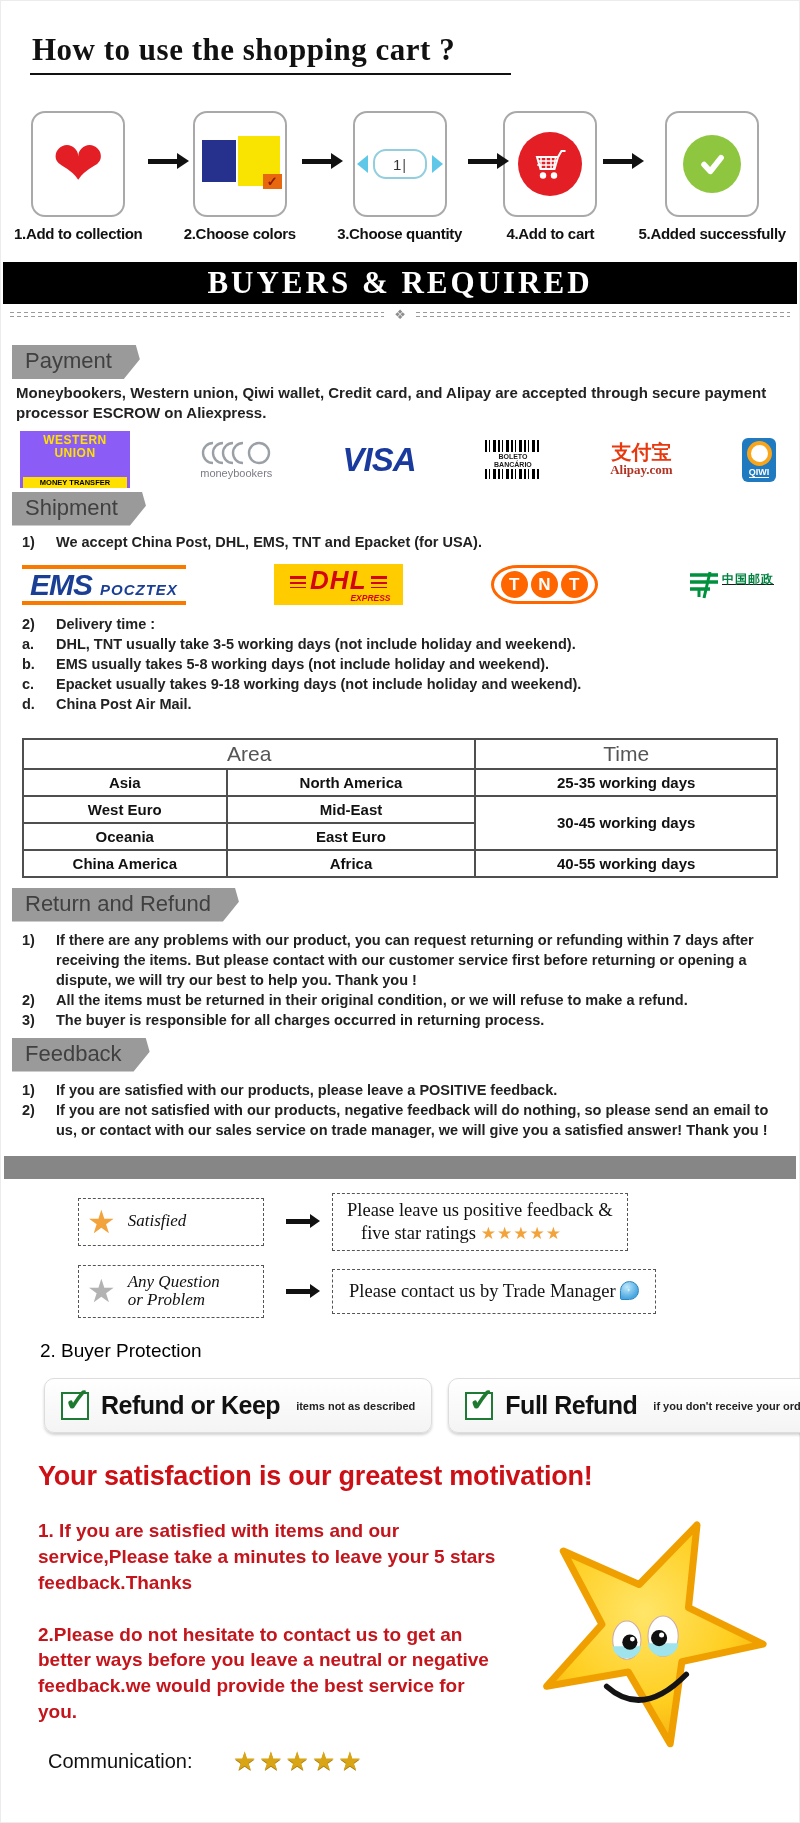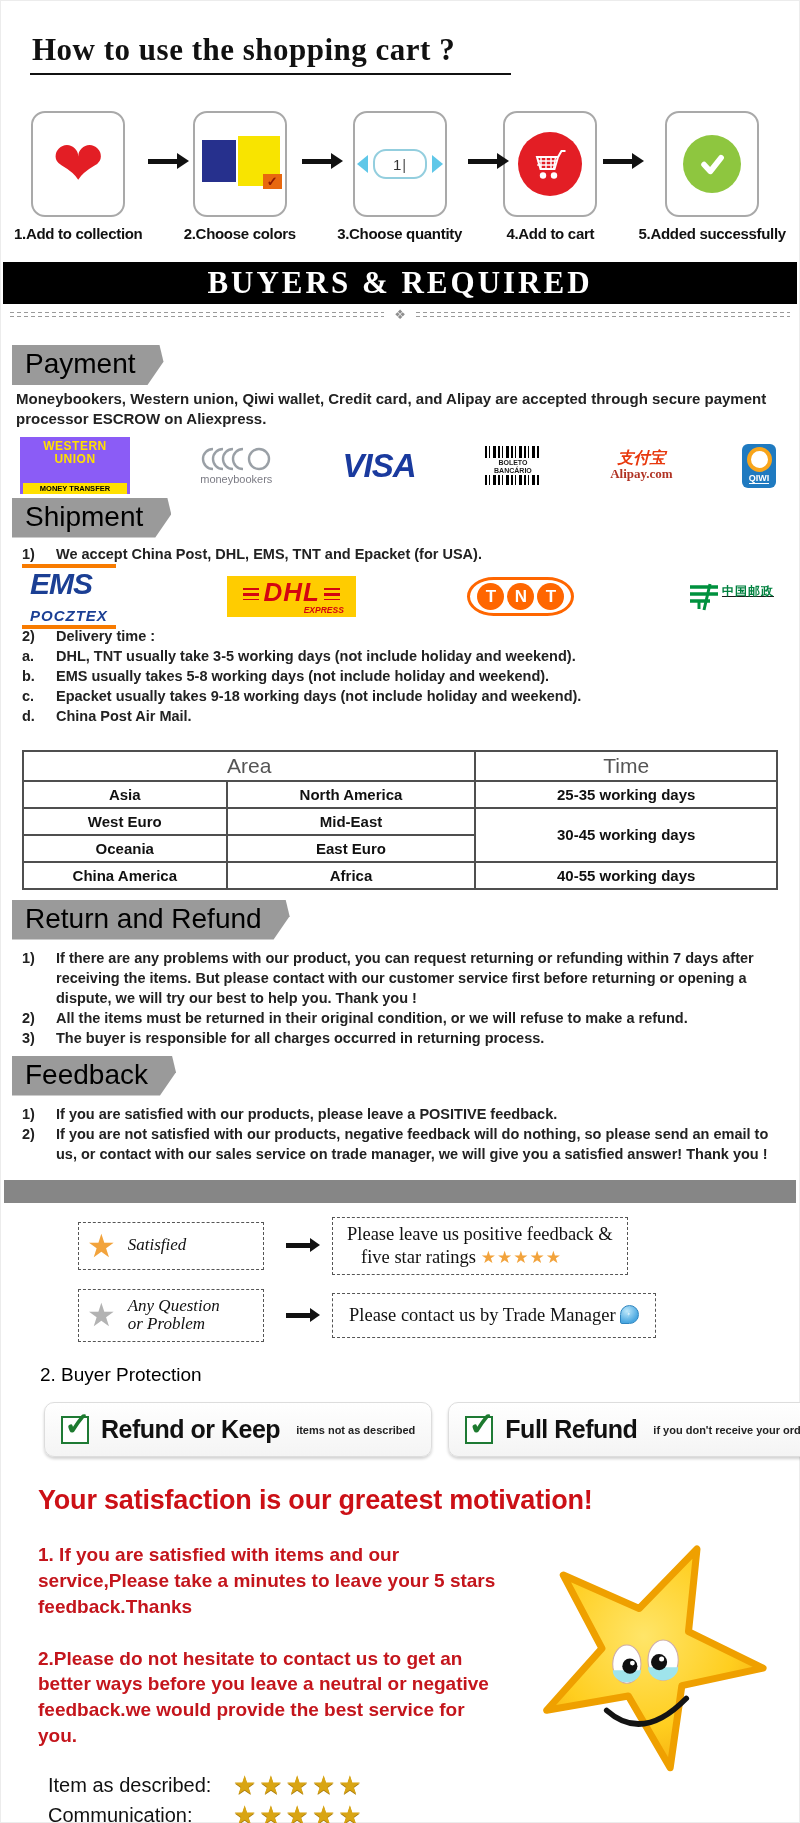--- a/index.html
+++ b/index.html
@@ -39,21 +39,21 @@
   
   .banner{margin:20px 3px 0 3px;height:42px;background:#000;color:#fff;text-align:center;
     font-family:"Liberation Serif",serif;font-weight:bold;font-size:31px;letter-spacing:3px;line-height:42px;}
   .ornament-row{display:flex;align-items:center;gap:10px;margin:4px 10px 0 10px;}
   .dash{flex:1;height:5px;
     background:repeating-linear-gradient(90deg,#9a9a9a 0 4px,transparent 4px 7px) top/100% 1px no-repeat,
                repeating-linear-gradient(90deg,#9a9a9a 0 4px,transparent 4px 7px) bottom/100% 1px no-repeat;}
   .flourish{color:#8f8f8f;font-size:13px;line-height:1;}
 
   
-  .tag{display:inline-block;background:#9a9a9a;color:#000000;font-size:28px;padding:3px 28px 5px 13px;margin-left:12px;
+  .tag{display:inline-block;background:#9a9a9a;color:#404040;font-size:22px;padding:3px 28px 5px 13px;margin-left:12px;
     clip-path:polygon(0 0,calc(100% - 4px) 0,100% 42%,calc(100% - 16px) 100%,0 100%);}
   .sec-payment .tag{margin-top:24px;}
   .sec-shipment .tag{margin-top:8px;}
   .sec-returns .tag{margin-top:10px;}
   .sec-feedback .tag{margin-top:8px;}
 
   .body-text{margin:4px 16px 0 16px;font-size:15px;font-weight:bold;line-height:1.35;color:#222;}
   .nrow{display:flex;font-size:14.5px;font-weight:bold;color:#222;line-height:1.38;margin:0 14px 0 0;}
   .nrow .n{flex:0 0 34px;margin-left:22px;}
   .nrow .t{flex:1;}
@@ -64,29 +64,29 @@
   .wu{width:104px;background:#8b5cf6;padding:3px 3px 0 3px;}
   .wu .wu-top{color:#ffe000;font-weight:bold;text-align:center;font-size:12px;line-height:1.05;letter-spacing:.5px;}
   .wu .wu-strip{margin-top:18px;background:#ffe000;color:#000;font-size:7.5px;font-weight:bold;text-align:center;padding:1px 0;}
   .mb{display:flex;flex-direction:column;align-items:center;}
   .mb-label{font-size:11px;color:#7c7c85;margin-top:1px;}
   .visa{font-size:33px;font-weight:bold;font-style:italic;color:#1a3a9e;letter-spacing:-1px;}
   .boleto{width:56px;text-align:center;}
   .bar{height:12px;background:repeating-linear-gradient(90deg,#000 0 2px,#fff 2px 4px,#000 4px 5px,#fff 5px 8px,#000 8px 11px,#fff 11px 13px);}
   .boleto-txt{font-size:7px;font-weight:bold;line-height:1.1;padding:1px 0;}
   .alipay{text-align:center;}
-  .alipay-cn{font-size:16px;font-weight:bold;color:#e8380d;line-height:1;font-style:italic;}
+  .alipay-cn{font-size:20px;font-weight:bold;color:#e8380d;line-height:1;}
   .alipay-label{font-family:"Liberation Serif",serif;font-size:13px;font-weight:bold;color:#b03324;}
   .qiwi{width:34px;height:44px;background:#1f7ac0;border-radius:6px;display:flex;flex-direction:column;align-items:center;justify-content:center;}
   .qiwi-q{width:17px;height:17px;border:4px solid #f8a51b;border-radius:50%;background:#fff;}
   .qiwi-label{color:#fff;font-size:9px;font-weight:bold;margin-top:2px;border-bottom:1px solid #fff;line-height:1.1;}
 
   
   .shiplogos{display:flex;align-items:center;justify-content:space-between;margin:8px 26px 0 22px;height:50px;}
-  .ems{border-top:4px solid #f87b00;border-bottom:4px solid #f87b00;padding:1px 8px;display:flex;align-items:baseline;gap:8px;flex-direction:column;}
+  .ems{border-top:4px solid #f87b00;border-bottom:4px solid #f87b00;padding:1px 8px;display:flex;align-items:baseline;gap:8px;}
   .ems-main{font-size:30px;font-weight:bold;font-style:italic;color:#1b3f94;line-height:1;letter-spacing:-1px;}
   .ems-sub{font-size:15px;font-weight:bold;font-style:italic;color:#1b3f94;letter-spacing:1px;}
   .dhl{background:#ffcc00;padding:3px 12px 2px 12px;text-align:center;}
   .dhl-main{font-size:26px;font-weight:bold;font-style:italic;color:#d40511;letter-spacing:1px;line-height:1;}
   .dhl-main::before,.dhl-main::after{content:"";display:inline-block;width:16px;height:12px;margin:0 4px;vertical-align:middle;
     background:repeating-linear-gradient(#d40511 0 2.5px,transparent 2.5px 5.5px);}
   .dhl-sub{font-size:8.5px;font-weight:bold;font-style:italic;color:#d40511;text-align:right;}
   .tnt{border:3px solid #ff6600;border-radius:30px/22px;background:#fff;display:flex;gap:3px;padding:3px 7px;}
   .tnt b{width:27px;height:27px;border-radius:50%;background:#ff6600;color:#fff;display:flex;align-items:center;justify-content:center;
     font-size:17px;font-weight:bold;}
@@ -432,24 +432,20 @@
         <circle cx="107" cy="152" r="7.5" fill="#101010"></circle>
         <circle cx="136" cy="148" r="8" fill="#101010"></circle>
         <circle cx="109.5" cy="149" r="2.4" fill="#fff"></circle>
         <circle cx="138.5" cy="145" r="2.5" fill="#fff"></circle>
         <path d="M84,196 Q120,228 163,184" fill="none" stroke="#141414" stroke-width="5.5" stroke-linecap="round"></path>
       </svg>
     </div>
 
     <div class="ratings">
       <div class="rating-row">
-        <span class="rating-label">Item as described:</span>
-        <span class="rating-stars">★★★★★</span>
-      </div>
-      <div class="rating-row">
         <span class="rating-label">Communication:</span>
         <span class="rating-stars">★★★★★</span>
       </div>
 
     </div>
 
   </section>
 
 </div>
 

